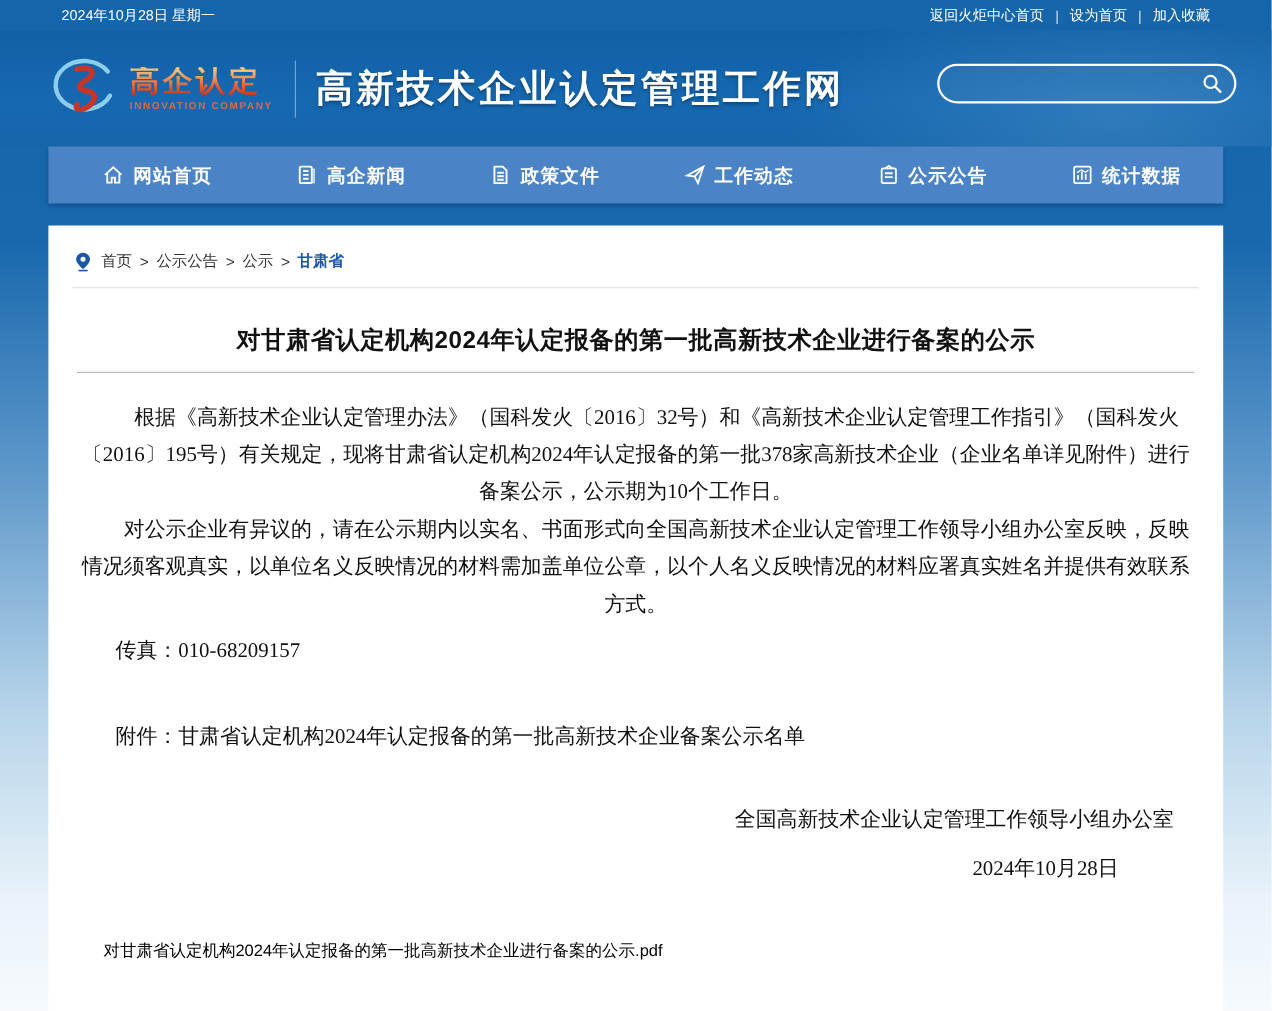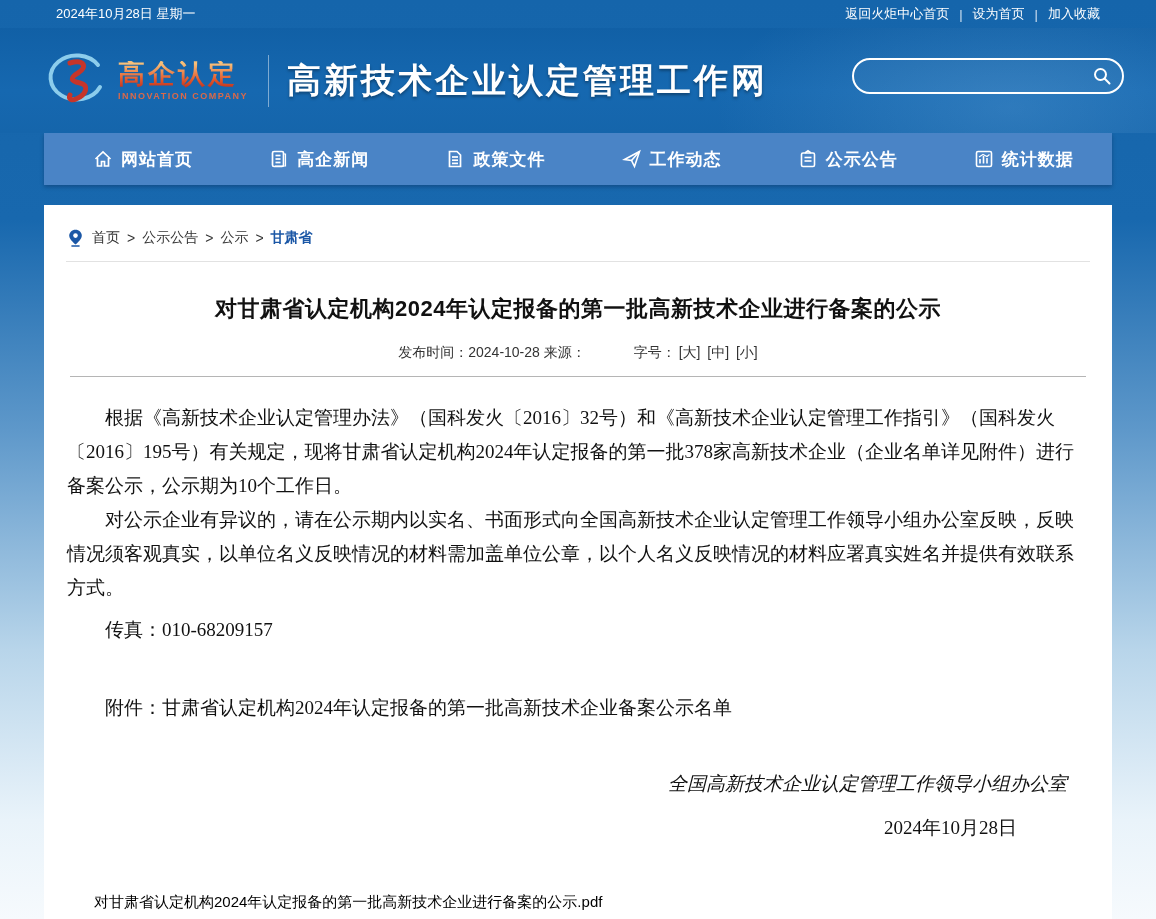--- a/index.html
+++ b/index.html
@@ -95,24 +95,24 @@
   }
   .article-meta .gap { display:inline-block; width:44px; }
   .meta-sizes span { cursor:pointer; margin-left:3px; }
   .meta-divider { margin:14px 4px 0 4px; border-top:1px solid #b5b5b5; }
 
   .article-body {
     margin-top:24px; padding:0 1px;
     font-family:"Liberation Serif","DejaVu Serif",serif;
     font-size:19px; color:#111; line-height:34px;
   }
-  .article-body p.indent { text-indent:2em; }
+  .article-body p.indent { text-indent:2em;text-align:center; }
   .fax-line { margin-top:8px; text-indent:2em; }
   .attachment-line { margin-top:44px; text-indent:2em; }
-  .sign-office { margin-top:42px; text-align:right; padding-right:22px;font-style:italic; }
+  .sign-office { margin-top:42px; text-align:right; padding-right:22px; }
   .sign-date { margin-top:10px; text-align:right; padding-right:72px; }
 
   .pdf-link {
     margin-top:48px; padding-left:28px;
     font-family:"Liberation Sans","DejaVu Sans",sans-serif;
     font-size:15px; color:#000; cursor:pointer; width:fit-content;
   }
 </style>
 </head>
 <body>
@@ -218,27 +218,20 @@
     <span class="crumb" data-interactable="true">公示公告</span>
     <span data-interactable="false">&gt;</span>
     <span class="crumb" data-interactable="true">公示</span>
     <span data-interactable="false">&gt;</span>
     <span class="crumb current" data-interactable="true">甘肃省</span>
   </div>
   <div class="breadcrumb-divider" data-interactable="false"></div>
 
   <h1 class="article-title" data-interactable="false">对甘肃省认定机构2024年认定报备的第一批高新技术企业进行备案的公示</h1>
 
-  <div class="article-meta" data-interactable="false">
-    <span data-interactable="false">发布时间：</span><span data-interactable="false">2024-10-28</span>
-    <span data-interactable="false">来源：</span><span class="gap" data-interactable="false"></span>
-    <span data-interactable="false">字号：</span><span class="meta-sizes" data-interactable="false"><span data-interactable="true">[大]</span>
-    <span data-interactable="true">[中]</span>
-    <span data-interactable="true">[小]</span></span>
-  </div>
   <div class="meta-divider" data-interactable="false"></div>
 
   <div class="article-body" data-interactable="false">
     <p class="indent" data-interactable="false">根据《高新技术企业认定管理办法》（国科发火〔2016〕32号）和《高新技术企业认定管理工作指引》（国科发火〔2016〕195号）有关规定，现将甘肃省认定机构2024年认定报备的第一批378家高新技术企业（企业名单详见附件）进行备案公示，公示期为10个工作日。</p>
     <p class="indent" data-interactable="false">对公示企业有异议的，请在公示期内以实名、书面形式向全国高新技术企业认定管理工作领导小组办公室反映，反映情况须客观真实，以单位名义反映情况的材料需加盖单位公章，以个人名义反映情况的材料应署真实姓名并提供有效联系方式。</p>
     <p class="fax-line" data-interactable="false">传真：010-68209157</p>
     <p class="attachment-line" data-interactable="false">附件：甘肃省认定机构2024年认定报备的第一批高新技术企业备案公示名单</p>
     <p class="sign-office" data-interactable="false">全国高新技术企业认定管理工作领导小组办公室</p>
     <p class="sign-date" data-interactable="false">2024年10月28日</p>
   </div>

